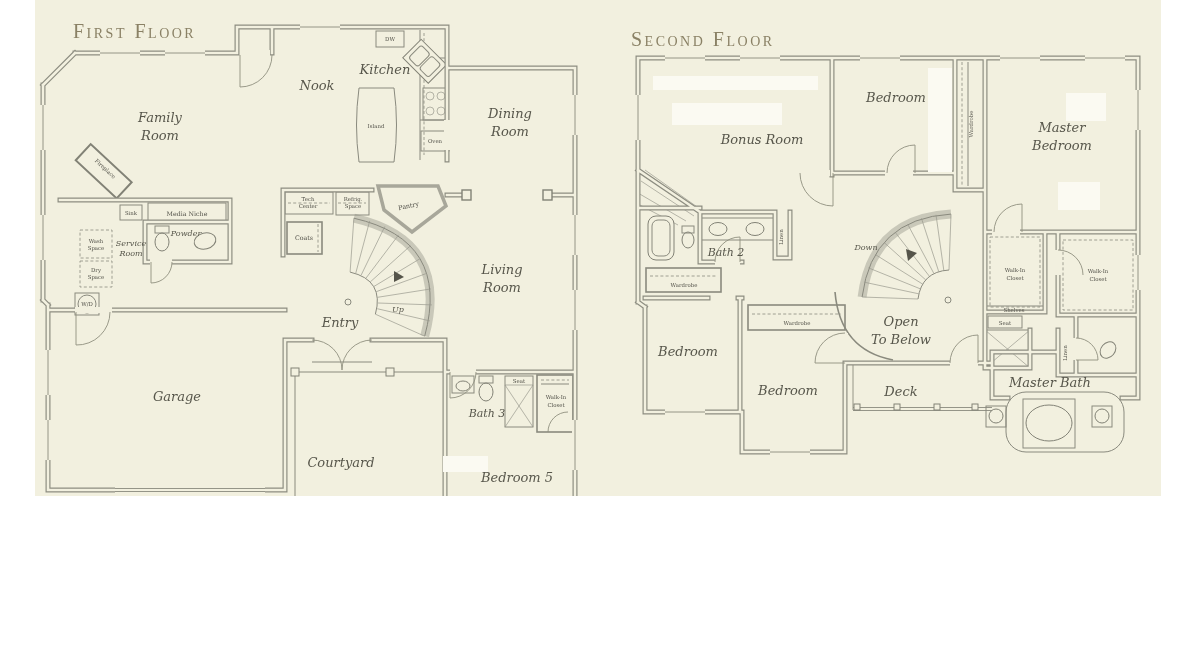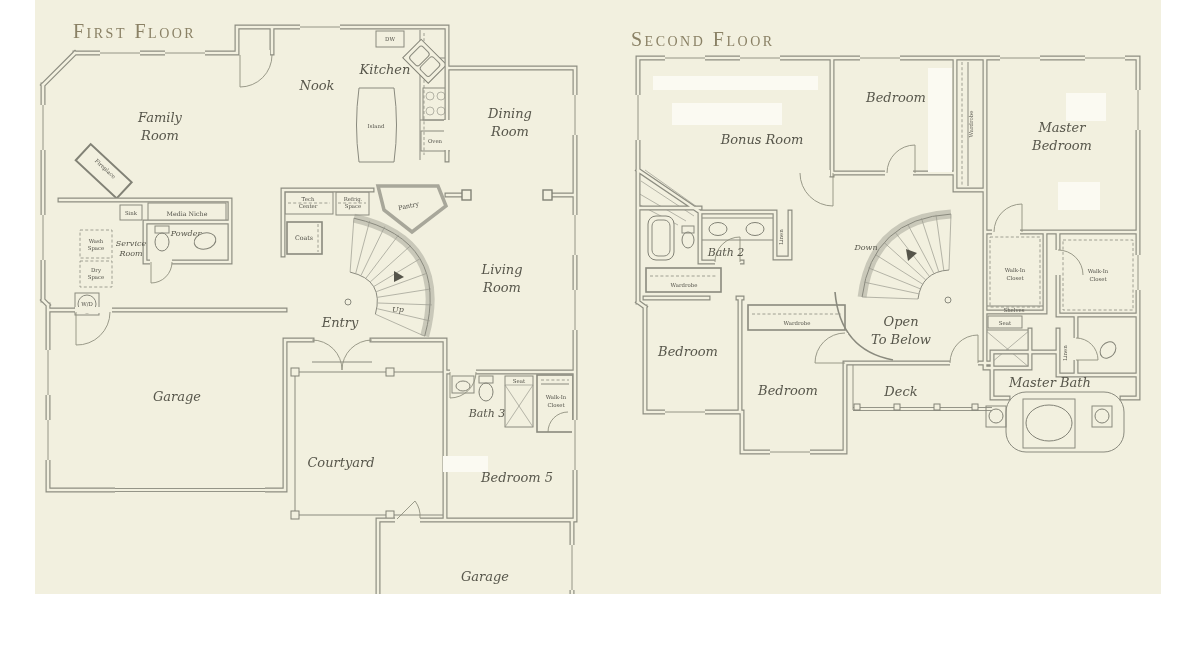--- a/index.html
+++ b/index.html
@@ -1,16 +1,16 @@
 <!DOCTYPE html>
 <html><head>
 <meta charset="utf-8">
 <style>
   html,body{margin:0;padding:0;background:#ffffff;}
-  #stage{position:relative;width:1193px;height:594px;background:#ffffff;overflow:hidden;
+  #stage{position:relative;width:1193px;height:496px;background:#ffffff;overflow:hidden;
          font-family:"DejaVu Serif",serif;}
   #paper{position:absolute;left:35px;top:0;width:1126px;height:659px;background:#f2f0df;}
   svg{position:absolute;left:0;top:0;}
   .wallO{stroke:#8d8d81;stroke-width:5;fill:none;stroke-linecap:square;}
   .wallI{stroke:#f2f0df;stroke-width:2.6;fill:none;stroke-linecap:square;}
   .thin{stroke:#8a8a7e;stroke-width:1;fill:none;}
   .thin2{stroke:#8a8a7e;stroke-width:1.6;fill:none;}
   .hair{stroke:#9a9a8e;stroke-width:0.7;fill:none;}
   .dash{stroke:#8a8a7e;stroke-width:0.8;fill:none;stroke-dasharray:3 2.2;}
   .fix{stroke:#828276;stroke-width:1;fill:#f2f0df;}

